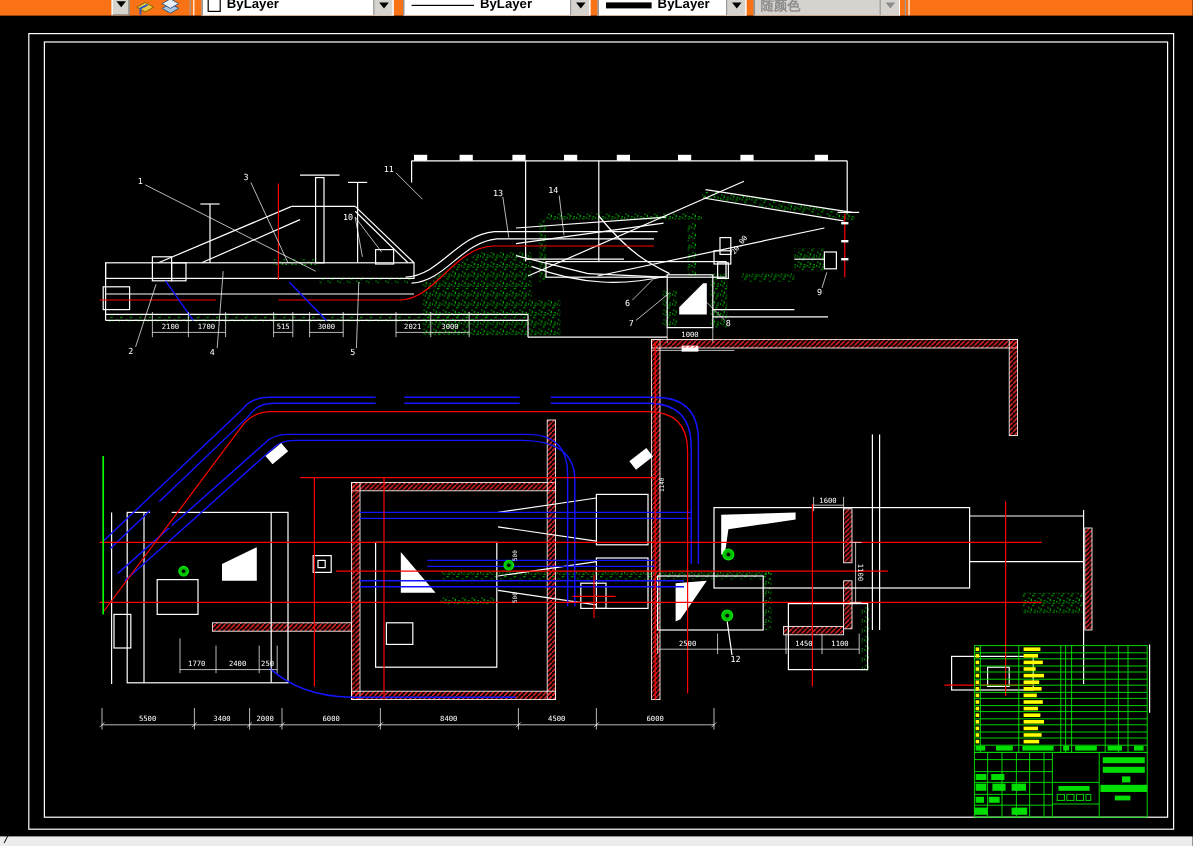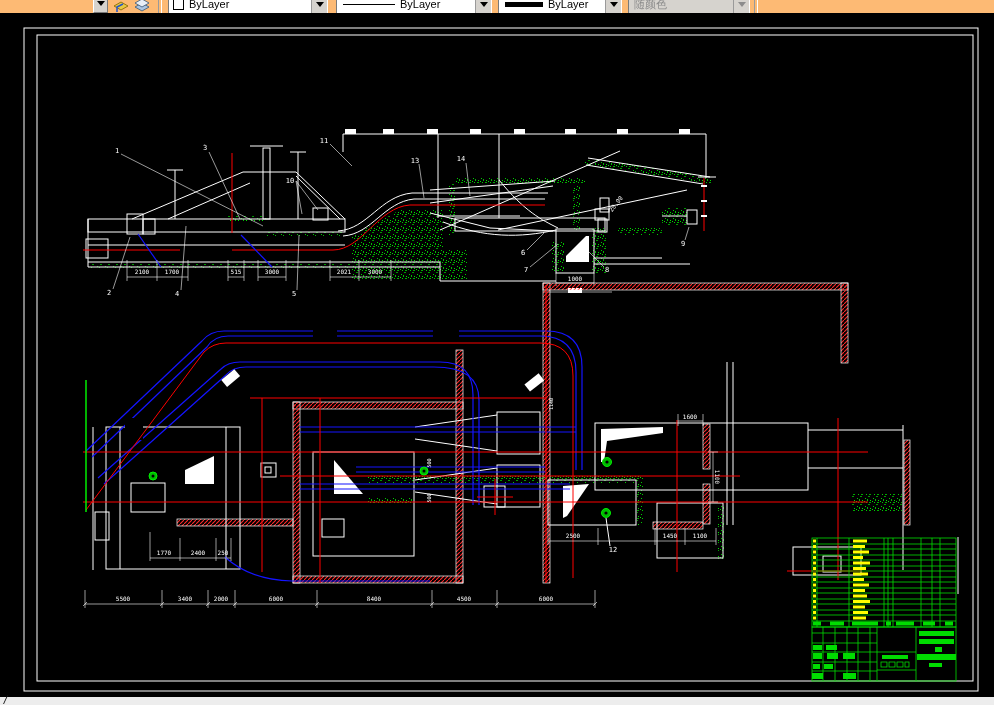--- a/index.html
+++ b/index.html
@@ -1,19 +1,19 @@
 <!DOCTYPE html>
 <html><head>
 <meta charset="utf-8">
 <style>
   html,body{margin:0;padding:0;background:#000;width:994px;height:705px;overflow:hidden;
     font-family:"Liberation Sans",sans-serif;}
   #stage{position:relative;width:994px;height:705px;background:#000;}
   
-  #toolbar{position:absolute;left:0;top:0;width:994px;height:13px;background:#fdba74;overflow:hidden;z-index:5;}
+  #toolbar{position:absolute;left:0;top:0;width:994px;height:13px;background:#f97316;overflow:hidden;z-index:5;font-weight:bold;}
   .tb-abs{position:absolute;top:-6px;height:20px;}
   .combo{display:flex;align-items:center;background:#fff;border:1px solid;border-color:#7a7a7a #fff #fff #7a7a7a;box-sizing:border-box;}
   .combo .lbl{flex:1;font-size:11px;color:#000;padding-left:5px;white-space:nowrap;overflow:hidden;}
   .combo .arr{width:15px;align-self:stretch;background:#d6d3ce;border-left:1px solid #9a9a9a;display:flex;align-items:center;justify-content:center;}
   .combo .arr:after{content:"";width:0;height:0;border:4px solid transparent;border-top:5px solid #000;margin-top:5px;}
   .combo.disabled{background:#d6d3ce;}
   .combo.disabled .lbl{color:#8c8c8c;}
   .combo.disabled .arr:after{border-top-color:#8c8c8c;}
   .swatch{width:9px;height:9px;border:1px solid #000;background:#fff;margin-left:4px;flex:0 0 auto;}
   .ltsample{width:52px;height:1px;background:#000;margin-left:6px;flex:0 0 auto;}

